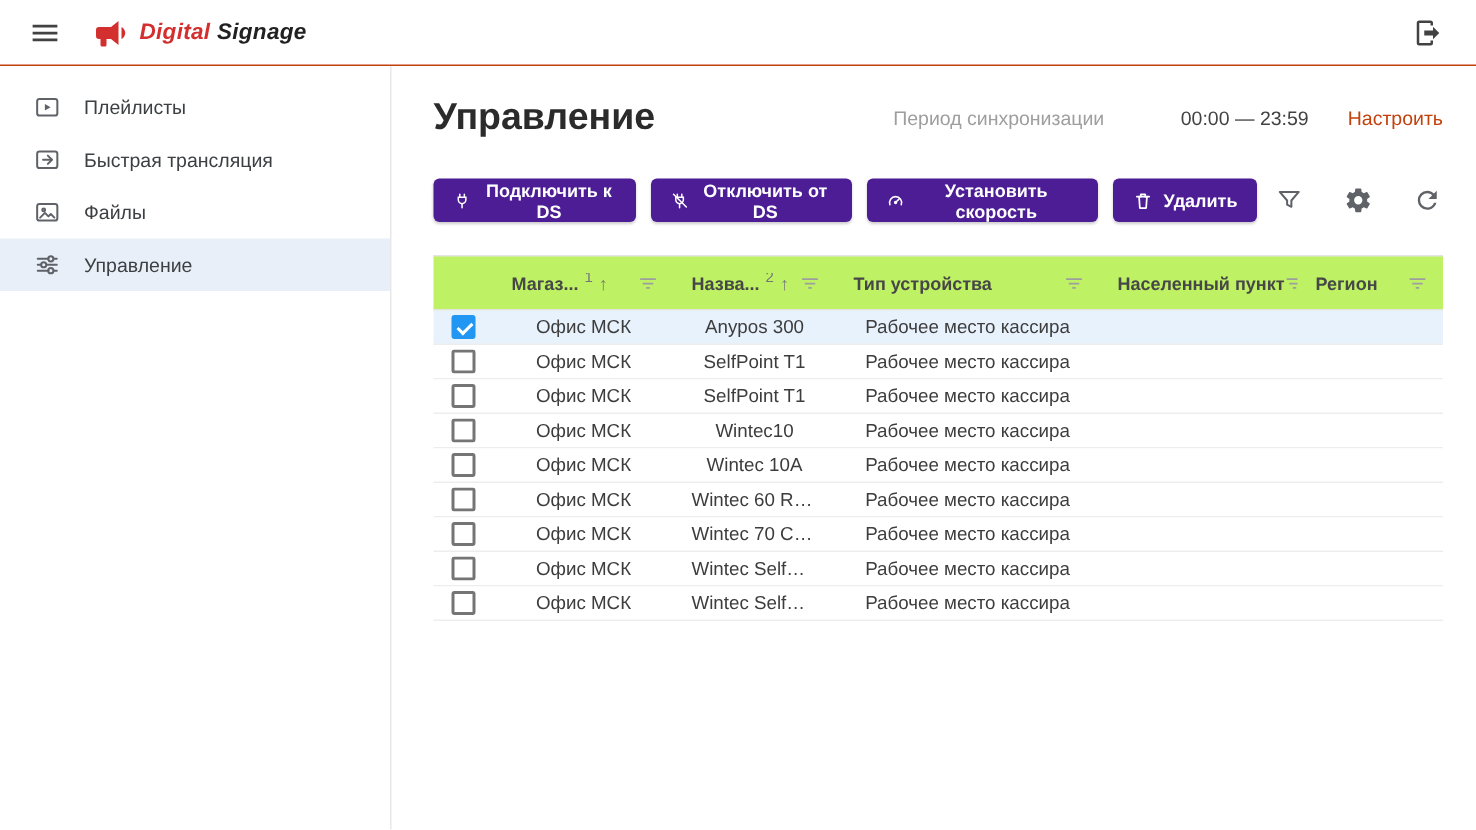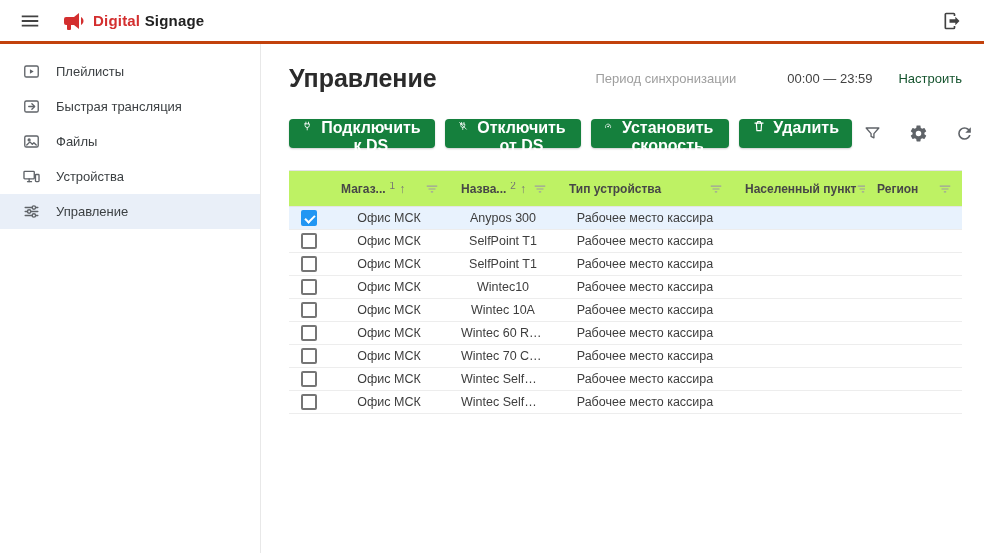--- a/index.html
+++ b/index.html
@@ -1,21 +1,21 @@
 <!DOCTYPE html>
 <html><head>
 <meta charset="utf-8">
 <style>
   * { margin:0; padding:0; box-sizing:border-box; }
   html,body { width:984px; height:553px; overflow:hidden; background:#fff;
     font-family:"Liberation Sans", sans-serif; color:#212121; }
 
   
-  .topbar { height:44px; background:#fff; border-bottom:3px solid #c2410c;
-    display:flex; align-items:center; padding:0 18px 0 16px; }
+  .topbar { height:44px; background:#fff; border-bottom:1px solid #c2410c;
+    display:flex; align-items:center; padding:0 18px 0 16px;font-style:italic; }
   .menu-btn { width:28px; height:28px; display:flex; align-items:center; justify-content:center;
     cursor:pointer; margin-right:18px; }
   .brand { display:flex; align-items:center; gap:7px; }
   .brand-name { font-size:15px; letter-spacing:.2px; }
   .brand-name .b1 { color:#d32f2f; font-weight:700; }
   .brand-name .b2 { color:#212121; font-weight:700; }
   .topbar-spacer { flex:1; }
   .logout-btn { width:28px; height:28px; display:flex; align-items:center; justify-content:center; cursor:pointer; }
 
   
@@ -27,26 +27,26 @@
   .side-item .s-ic { width:20px; height:20px; display:flex; align-items:center; justify-content:center; }
 
   .main { flex:1; padding:20px 22px 0 28px; overflow:hidden; }
 
   
   .title-row { display:flex; align-items:center; justify-content:space-between; }
   .page-title { font-size:25px; font-weight:600; color:#2b2b2b; }
   .sync { display:flex; align-items:flex-start; font-size:13px; }
   .sync .lbl { color:#9e9e9e; margin-right:8px; }
   .sync .val { color:#424242;margin-left:43px; }
-  .sync .cfg { color:#14532d; margin-left:26px; cursor:pointer; }
+  .sync .cfg { color:#c2410c; margin-left:26px; cursor:pointer; }
 
   
   .toolbar { display:flex; align-items:center; gap:10px; margin-top:26px; }
-  .btn { background:#15803d; color:#fff; border:none; border-radius:4px; height:29px;
-    display:inline-flex; align-items:flex-start; gap:7px; padding:0 13px; font-size:16px; font-weight:700;
+  .btn { background:#4c1d95; color:#fff; border:none; border-radius:4px; height:29px;
+    display:inline-flex; align-items:center; gap:7px; padding:0 13px; font-size:12px; font-weight:700;
     font-family:"Liberation Sans", sans-serif; cursor:pointer; box-shadow:0 1px 2px rgba(0,0,0,.2); }
   .icon-group { margin-left:auto; display:flex; align-items:center; gap:24px; }
   .icon-btn { width:22px; height:22px; display:flex; align-items:center; justify-content:center; cursor:pointer; }
 
   
   .table { margin-top:22px; }
   .thead, .trow { display:grid; grid-template-columns:40px 120px 108px 176px 132px minmax(96px,1fr); align-items:center; }
   .thead { height:37px; background:#bef264; border-top:1px solid #e4e4e4; border-bottom:1px solid #e4e4e4; }
   .hcell { display:flex; align-items:center; justify-content:space-between; padding:0 10px 0 12px;
     font-size:12px; font-weight:700; color:#474747; white-space:nowrap; overflow:hidden; }
@@ -115,31 +115,20 @@
     <div class="side-item">
       <span class="s-ic">
         <svg width="19" height="19" viewBox="0 0 24 24" fill="none" stroke="#5f6368" stroke-width="1.7" stroke-linecap="round" stroke-linejoin="round">
             <rect x="3.5" y="5" width="17" height="14" rx="2"></rect>
             <circle cx="9" cy="10" r="1.2"></circle>
             <path d="M6 16.5l4-4 3 3 2-2 3 3"></path>
           </svg>
       </span>
       <span>Файлы</span>
     </div>
-    <div class="side-item">
-      <span class="s-ic">
-        <svg width="19" height="19" viewBox="0 0 24 24" fill="none" stroke="#5f6368" stroke-width="1.7" stroke-linecap="round" stroke-linejoin="round">
-            <rect x="2.5" y="5.5" width="13" height="9.5" rx="1"></rect>
-            <path d="M7 18.5h5"></path>
-            <path d="M9 15v3.5"></path>
-            <rect x="17" y="9.5" width="4.5" height="9" rx="1"></rect>
-          </svg>
-      </span>
-      <span>Устройства</span>
-    </div>
     <div class="side-item active">
       <span class="s-ic">
         <svg width="19" height="19" viewBox="0 0 24 24" fill="none" stroke="#5f6368" stroke-width="1.7" stroke-linecap="round">
             <path d="M4 7h9"></path>
             <path d="M17.5 7H20"></path>
             <circle cx="15" cy="7" r="2.2"></circle>
             <path d="M4 12h3"></path>
             <path d="M11.5 12H20"></path>
             <circle cx="9" cy="12" r="2.2"></circle>
             <path d="M4 17h9"></path>

